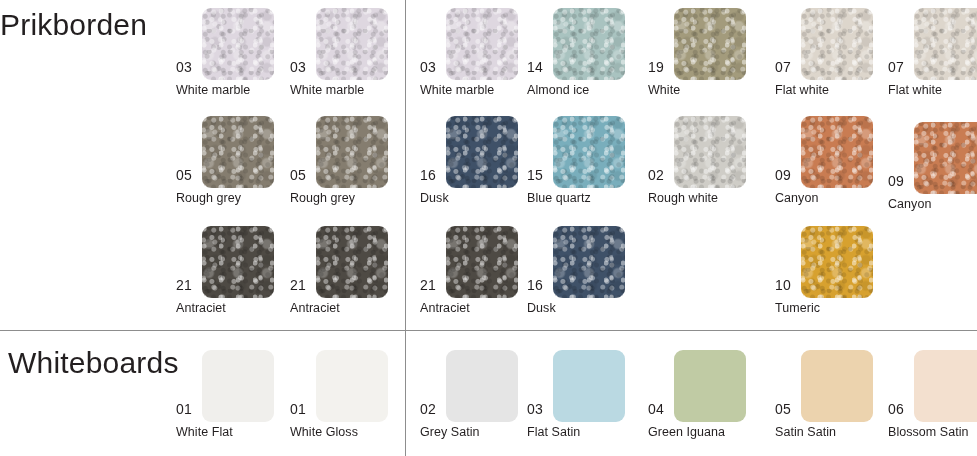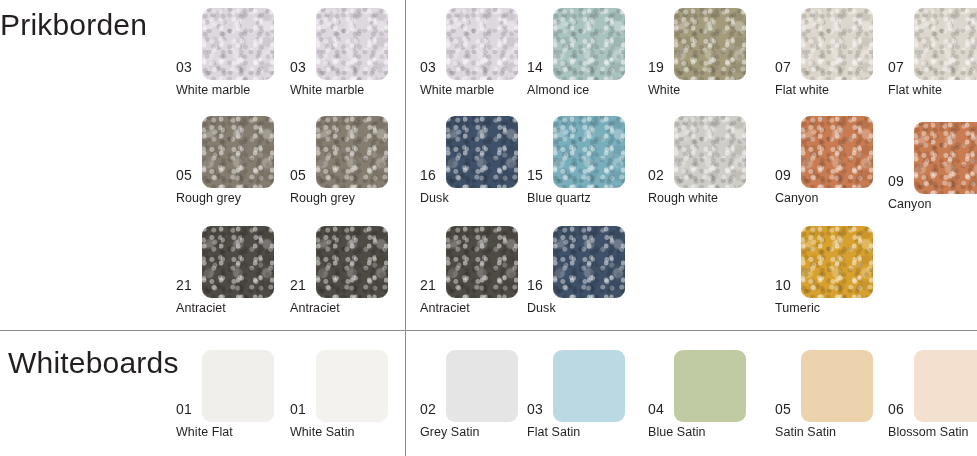--- a/index.html
+++ b/index.html
@@ -209,36 +209,36 @@
     </div>
     <div class="section-title" style="left: 8px; top: 346px;">Whiteboards</div>
     <div class="swatch-cell" style="left: 176px; top: 350px;">
       <div class="chip smooth" style="background: rgb(240, 239, 236);"></div>
       <div class="chip-code">01</div>
       <div class="chip-name">White Flat</div>
     </div>
     <div class="swatch-cell" style="left: 290px; top: 350px;">
       <div class="chip smooth" style="background: rgb(243, 242, 238);"></div>
       <div class="chip-code">01</div>
-      <div class="chip-name">White Satin</div>
+      <div class="chip-name">White Gloss</div>
     </div>
     <div class="swatch-cell" style="left: 420px; top: 350px;">
       <div class="chip smooth" style="background: rgb(229, 229, 229);"></div>
       <div class="chip-code">02</div>
       <div class="chip-name">Grey Satin</div>
     </div>
     <div class="swatch-cell" style="left: 527px; top: 350px;">
       <div class="chip smooth" style="background: rgb(186, 217, 226);"></div>
       <div class="chip-code">03</div>
       <div class="chip-name">Flat Satin</div>
     </div>
     <div class="swatch-cell" style="left: 648px; top: 350px;">
       <div class="chip smooth" style="background: rgb(192, 203, 164);"></div>
       <div class="chip-code">04</div>
-      <div class="chip-name">Blue Satin</div>
+      <div class="chip-name">Green Iguana</div>
     </div>
     <div class="swatch-cell" style="left: 775px; top: 350px;">
       <div class="chip smooth" style="background: rgb(236, 211, 174);"></div>
       <div class="chip-code">05</div>
       <div class="chip-name">Satin Satin</div>
     </div>
     <div class="swatch-cell" style="left: 888px; top: 350px;">
       <div class="chip smooth" style="background: rgb(243, 224, 207);"></div>
       <div class="chip-code">06</div>
       <div class="chip-name">Blossom Satin</div>

